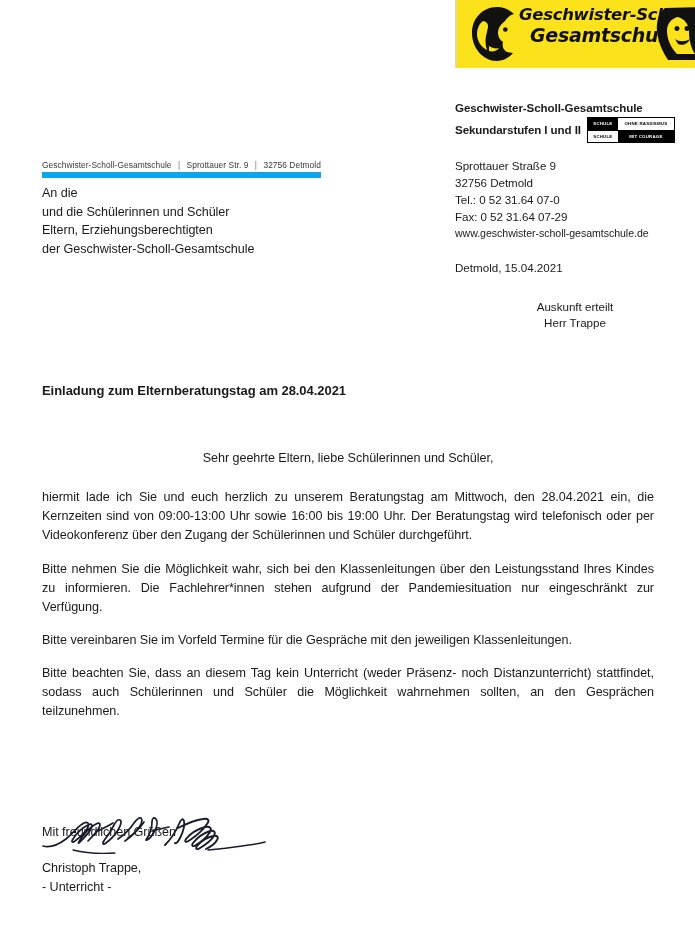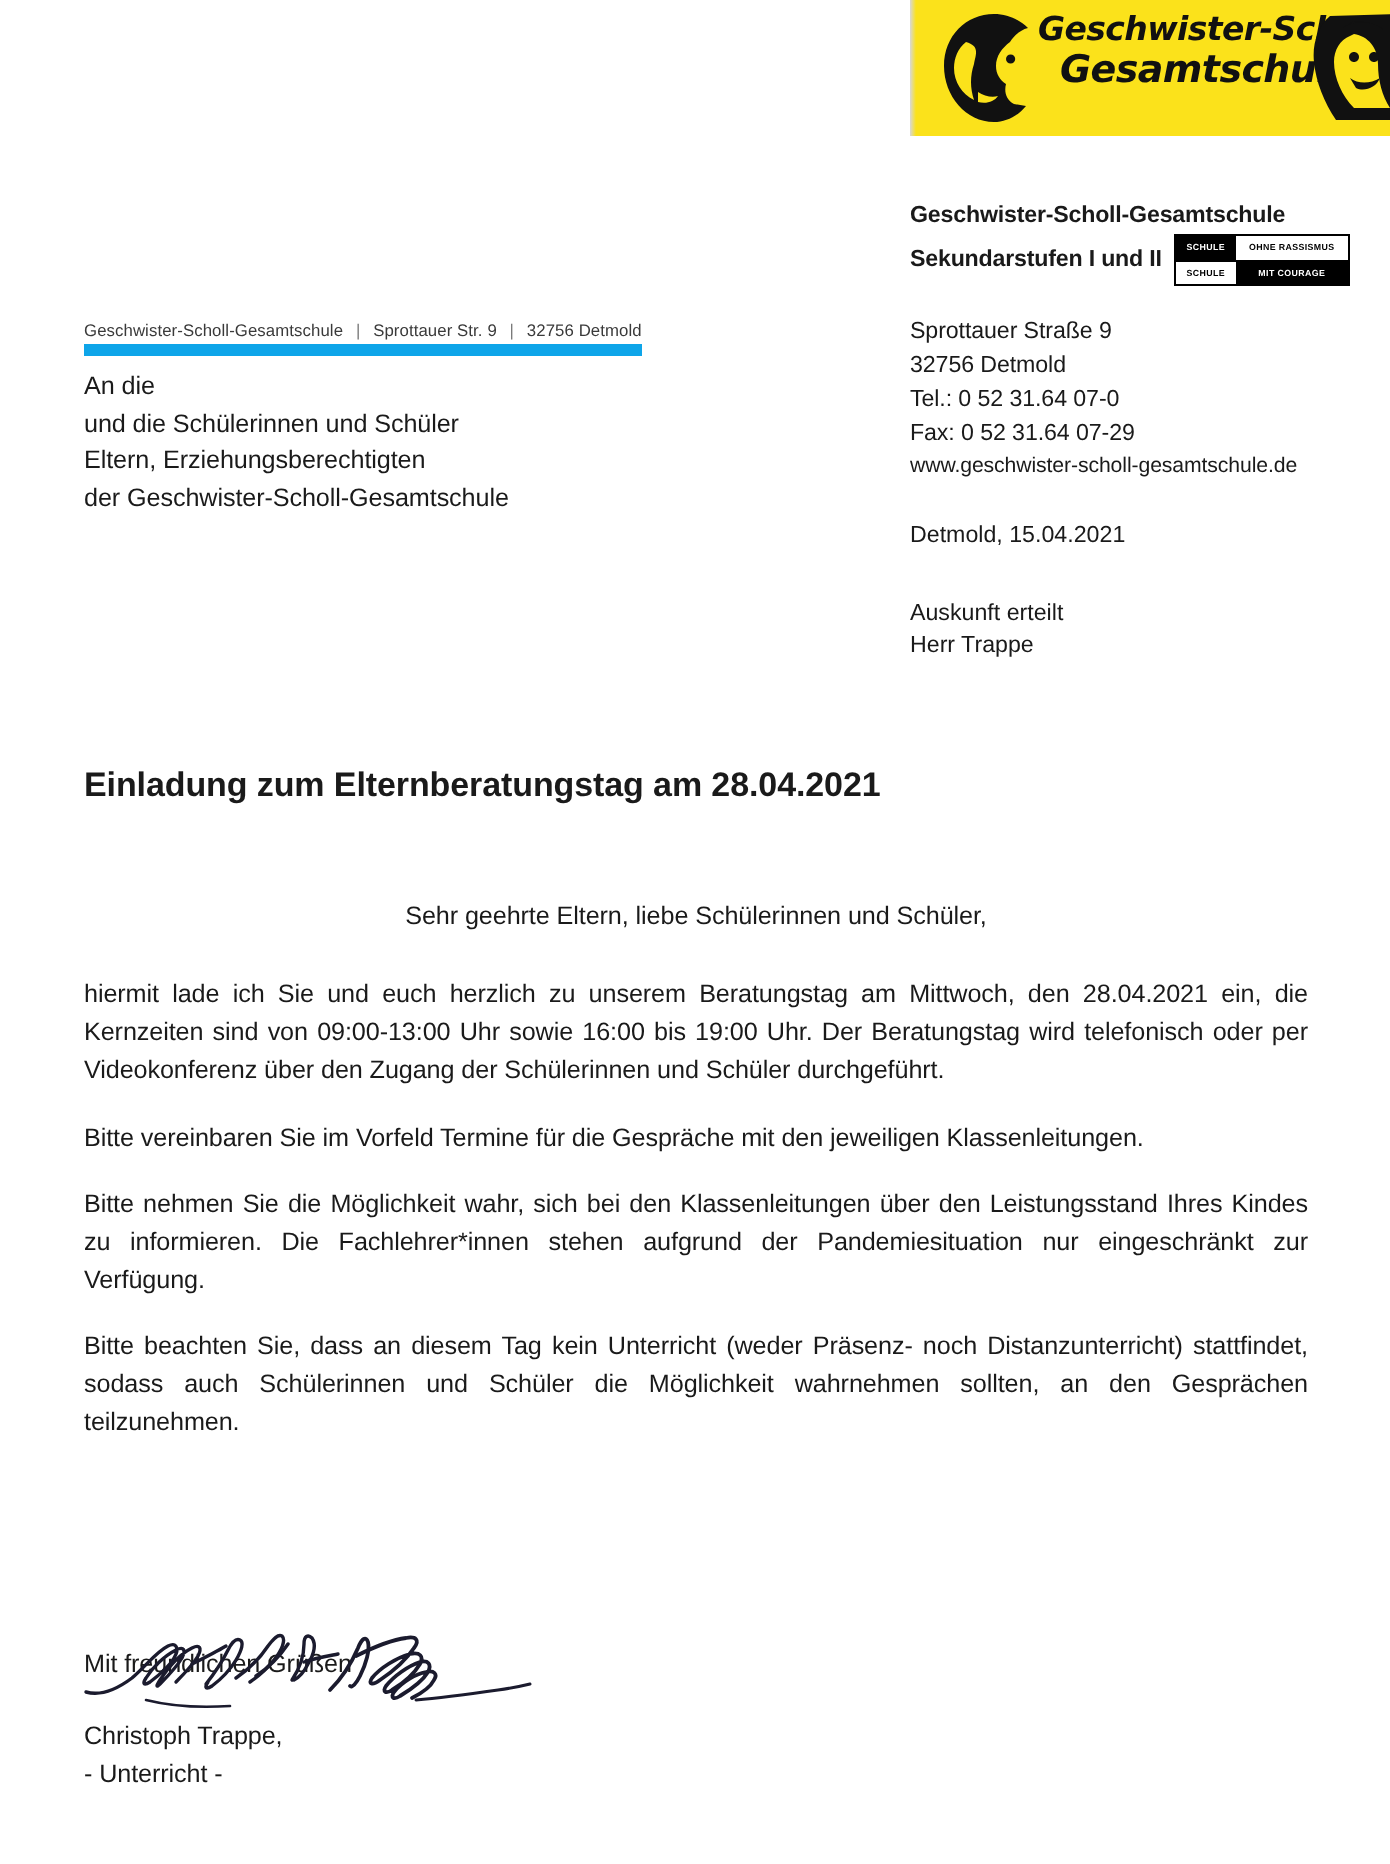--- a/index.html
+++ b/index.html
@@ -138,20 +138,21 @@
 
   .date-line {
     margin-top: 18px;
     font-size: 11.6px;
     line-height: 1.46;
   }
   .info-block {
     margin-top: 22px;
     font-size: 11.6px;
     line-height: 1.46;
+    text-align: center;
   }
 
   
   .sender-line {
     position: absolute;
     left: 42px;
     top: 160px;
     font-size: 8.4px;
     color: #3a3a3a;
     letter-spacing: 0.05px;
@@ -171,21 +172,21 @@
     font-size: 12.6px;
     line-height: 1.48;
     letter-spacing: -0.05px;
   }
 
   
   .subject {
     position: absolute;
     left: 42px;
     top: 383px;
-    font-size: 17px;
+    font-size: 13px;
     font-weight: bold;
     letter-spacing: -0.05px;
     white-space: nowrap;
   }
 
   .body-text {
     position: absolute;
     left: 42px;
     top: 449px;
     width: 612px;
@@ -300,22 +301,22 @@
   <div>und die Schülerinnen und Schüler</div>
   <div>Eltern, Erziehungsberechtigten</div>
   <div>der Geschwister-Scholl-Gesamtschule</div>
 </div>
 
 <div class="subject">Einladung zum Elternberatungstag am 28.04.2021</div>
 
 <div class="body-text">
   <p class="salutation">Sehr geehrte Eltern, liebe Schülerinnen und Schüler,</p>
   <p>hiermit lade ich Sie und euch herzlich zu unserem Beratungstag am Mittwoch, den 28.04.2021 ein, die Kernzeiten sind von 09:00-13:00 Uhr sowie 16:00 bis 19:00 Uhr. Der Beratungstag wird telefonisch oder per Videokonferenz über den Zugang der Schülerinnen und Schüler durchgeführt.</p>
+  <p>Bitte nehmen Sie die Möglichkeit wahr, sich bei den Klassenleitungen über den Leistungsstand Ihres Kindes zu informieren. Die Fachlehrer*innen stehen aufgrund der Pandemiesituation nur eingeschränkt zur Verfügung.</p>
   <p>Bitte vereinbaren Sie im Vorfeld Termine für die Gespräche mit den jeweiligen Klassenleitungen.</p>
-  <p>Bitte nehmen Sie die Möglichkeit wahr, sich bei den Klassenleitungen über den Leistungsstand Ihres Kindes zu informieren. Die Fachlehrer*innen stehen aufgrund der Pandemiesituation nur eingeschränkt zur Verfügung.</p>
   <p class="last">Bitte beachten Sie, dass an diesem Tag kein Unterricht (weder Präsenz- noch Distanzunterricht) stattfindet, sodass auch Schülerinnen und Schüler die Möglichkeit wahrnehmen sollten, an den Gesprächen teilzunehmen.</p>
 </div>
 
 <div class="closing">Mit freundlichen Grüßen</div>
 
 <svg class="signature-img" viewBox="0 0 240 46">
   <g fill="none" stroke="#1b1b2e" stroke-linecap="round" stroke-linejoin="round">
     <path stroke-width="1.7" d="M3 34 C10 36 18 33 26 27 C33 21 38 14 44 11 C48 9 50 12 47 17 C44 22 39 26 35 29 C32 31 31 30 33 27 C36 22 42 16 48 13 C52 11 53 13 51 17 C48 22 43 27 40 30 C38 32 38 31 40 28 C44 22 50 15 56 12 C60 10 61 12 59 16 C56 21 51 26 48 29"></path>
     <path stroke-width="1.7" d="M56 20 C62 17 68 14 73 11"></path>
     <path stroke-width="1.7" d="M63 30 C67 25 71 19 74 13 C76 9 78 7 80 8 C82 9 81 13 78 18 C75 23 70 28 66 31 C63 33 62 32 64 29"></path>

